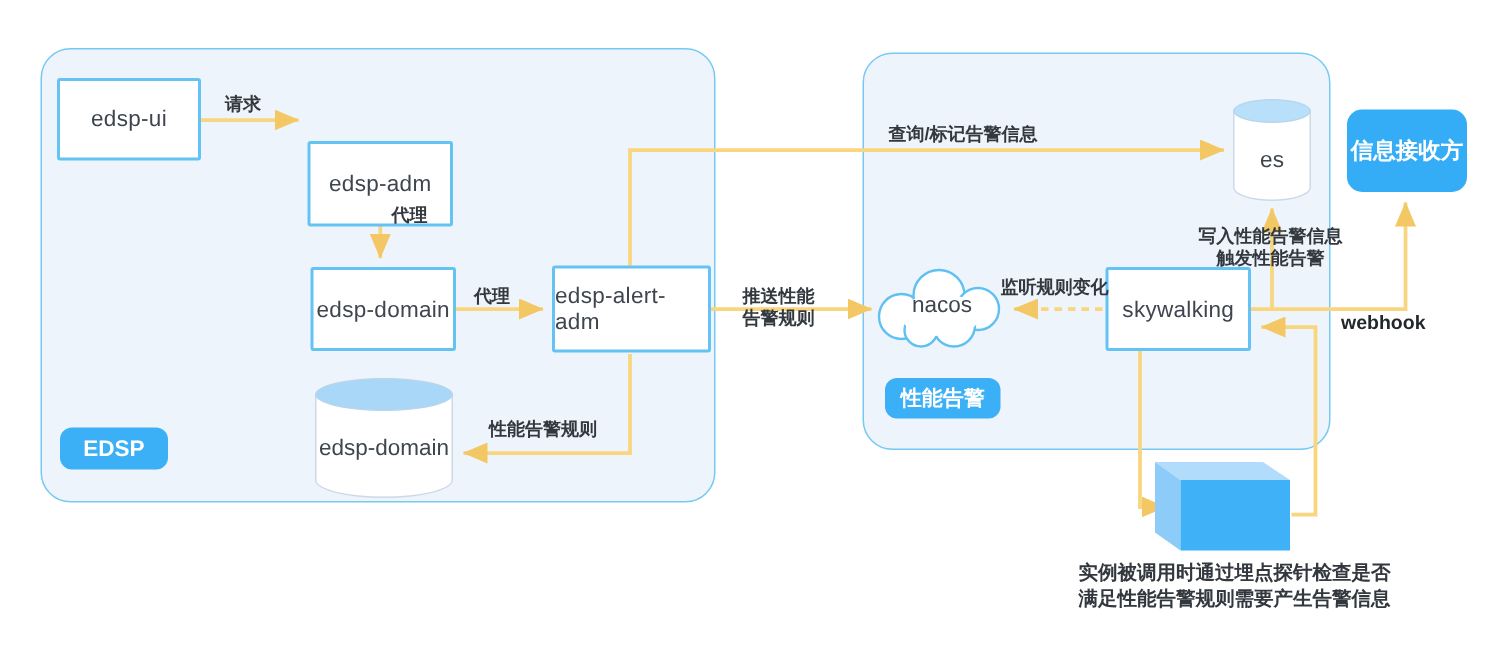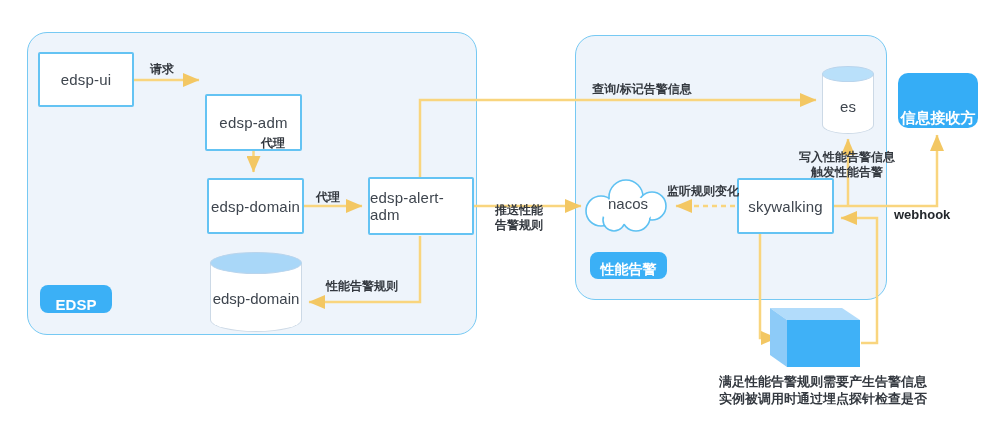--- a/index.html
+++ b/index.html
@@ -18,21 +18,21 @@
   #wires{position:absolute;left:0;top:0;width:1000px;height:445px;pointer-events:none;}
   
   .node{
     position:absolute;background:#ffffff;border:2px solid #64c3f3;border-radius:2px;
     box-sizing:border-box;display:flex;align-items:center;justify-content:center;
     font-size:15px;color:#3e454e;letter-spacing:.2px;
   }
   
   .badge{
     position:absolute;background:#3bb0f6;border-radius:8px;color:#ffffff;
-    display:flex;align-items:flex-end;justify-content:center;font-weight:bold;
+    display:flex;align-items:center;justify-content:center;font-weight:bold;
     box-sizing:border-box;
   }
   
   .cyl{position:absolute;}
   .cyl .body{
     position:absolute;left:0;right:0;background:#ffffff;border:1px solid #ccd9e6;
     box-sizing:border-box;
   }
   .cyl .top{
     position:absolute;left:0;right:0;border-radius:50%;border:1px solid #b9d4ec;
@@ -154,27 +154,27 @@
 
 <div class="cube-label" style="left:787px;top:320px;width:73px;height:47px;">
   <span>实例</span>
 </div>
 
 <div class="elabel" style="left:140px;top:62px;width:44px;">请求</div>
 <div class="elabel" style="left:261px;top:136px;">代理</div>
 <div class="elabel" style="left:316px;top:190px;">代理</div>
 <div class="elabel" style="left:322px;top:279px;width:80px;">性能告警规则</div>
 <div class="elabel" style="left:588px;top:82px;width:108px;">查询/标记告警信息</div>
-<div class="elabel" style="left:491px;top:190px;width:56px;margin-top:13px;">
+<div class="elabel" style="left:491px;top:190px;width:56px;">
   <div>推送性能</div>
   <div>告警规则</div>
 </div>
 <div class="elabel" style="left:665px;top:184px;width:76px;">监听规则变化</div>
 <div class="elabel" style="left:785px;top:150px;width:124px;">
   <div>写入性能告警信息</div>
   <div>触发性能告警</div>
 </div>
 <div class="elabel" style="left:894px;top:207px;font-size:13px;color:#23272c;">webhook</div>
 
 <div class="caption" style="left:712px;top:373px;width:222px;">
+  <div>实例被调用时通过埋点探针检查是否</div>
   <div>满足性能告警规则需要产生告警信息</div>
-  <div>实例被调用时通过埋点探针检查是否</div>
 </div>
 
 </body></html>

